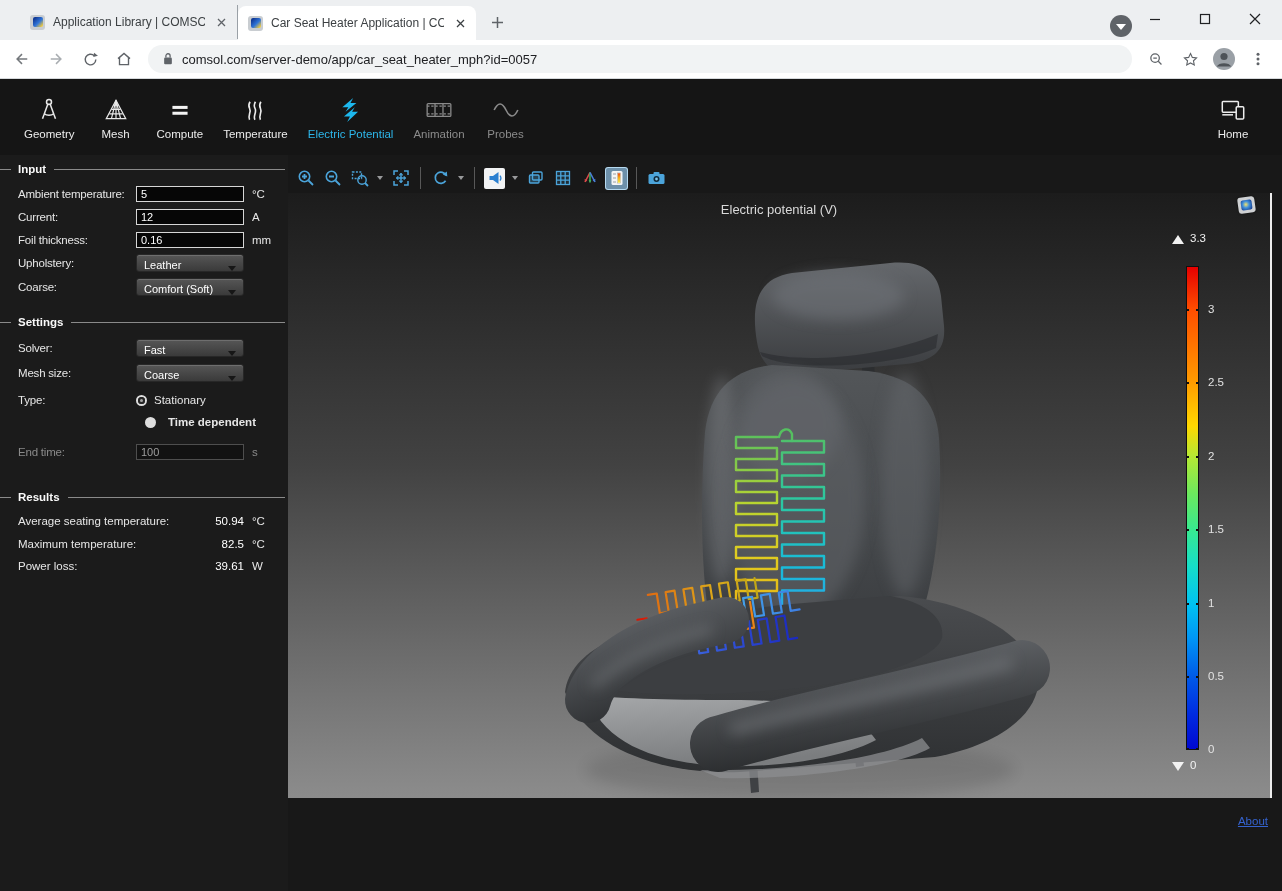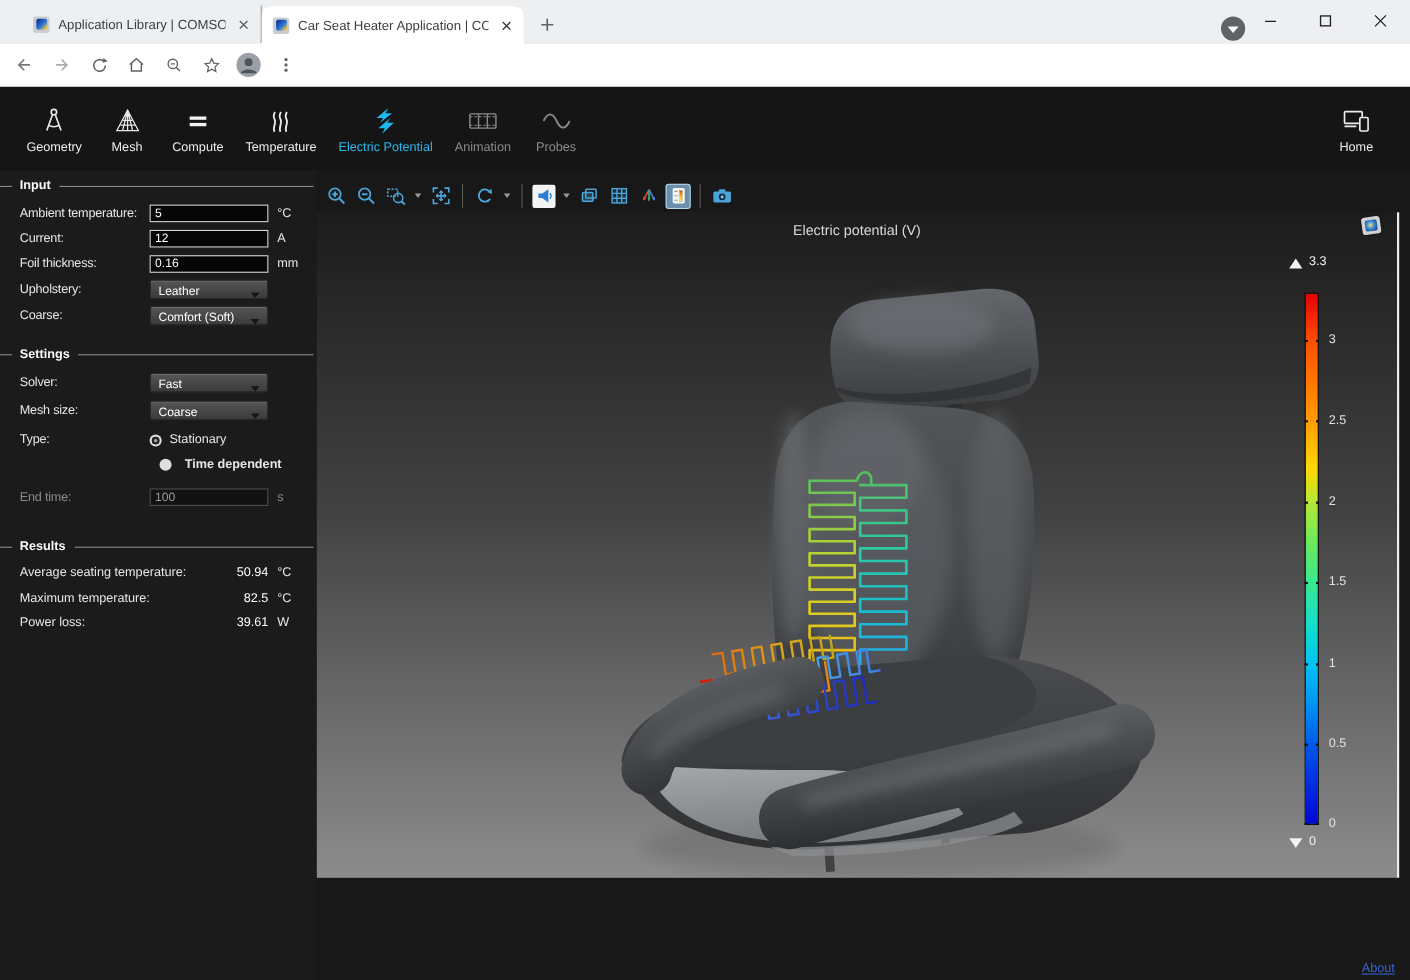--- a/index.html
+++ b/index.html
@@ -88,21 +88,21 @@
   .cb-bar { position:absolute; left:898px; top:73px; width:13px; height:484px; border:1px solid #101010;
     background:linear-gradient(#e60000 0%, #ff4f00 9%, #ff9c00 24%, #ffd800 33%, #b8e832 39%, #6ce95e 47%,
                #3be98c 54%, #16dfc8 62%, #00c2f2 70%, #0096f5 77%, #005ae8 85%, #002ae0 93%, #0008d0 100%); }
   .cb-notch { position:absolute; left:898px; width:13px; height:2px;
     background:linear-gradient(to right, #101010 0 3px, transparent 3px 10px, #101010 10px 13px); }
   .cb-lab { position:absolute; left:920px; width:34px; font-size:11.5px; color:#e2e2e2; }
   .cb-max, .cb-min { position:absolute; left:884px; display:flex; align-items:flex-end; gap:6px; color:#f2f2f2; font-size:11.5px; }
   .tri-up { width:0; height:0; border-left:6px solid transparent; border-right:6px solid transparent; border-bottom:9px solid #f2f2f2; }
   .tri-down { width:0; height:0; border-left:6px solid transparent; border-right:6px solid transparent; border-top:9px solid #f2f2f2; }
 
-  .about-link { position:absolute; right:14px; top:720px; color:#3563cf; font-size:11.5px; }
+  .about-link { position:absolute; right:14px; top:660px; color:#3563cf; font-size:11.5px; }
 </style>
 </head>
 <body>
 
 <div class="chrome">
   <div class="tabstrip">
     <div class="tab inactive">
       <span class="favicon">
           <i></i>
         </span>
@@ -166,20 +166,27 @@
       <svg width="17" height="17" viewBox="0 0 24 24">
           <path d="M19.5,12 a7.5,7.5 0 1 1 -2.2,-5.3" fill="none" stroke="#5f6368" stroke-width="2"></path>
           <polygon points="17,2.5 22.5,6.6 16,8.6" fill="#5f6368"></polygon>
         </svg>
     </span>
     <span class="nav-btn">
       <svg width="18" height="18" viewBox="0 0 24 24">
           <path d="M4,11.5 L12,4.5 L20,11.5 M6,10 V19.5 H18 V10" fill="none" stroke="#5f6368" stroke-width="1.8"></path>
         </svg>
     </span>
+    <div class="urlbar">
+      <svg width="12" height="14" viewBox="0 0 16 20">
+          <rect x="2.5" y="8" width="11" height="9.5" rx="1.5" fill="#5f6368"></rect>
+          <path d="M5,8 V5.5 a3,3 0 0 1 6,0 V8" fill="none" stroke="#5f6368" stroke-width="1.8"></path>
+        </svg>
+      <span class="url-text">comsol.com/server-demo/app/car_seat_heater_mph?id=0057</span>
+    </div>
     <span class="nav-btn">
       <svg width="17" height="17" viewBox="0 0 24 24">
           <circle cx="10" cy="10" r="6" fill="none" stroke="#5f6368" stroke-width="1.8"></circle>
           <path d="M7.5,10 H12.5 M14.5,14.5 L19,19" stroke="#5f6368" stroke-width="1.8"></path>
         </svg>
     </span>
     <span class="nav-btn">
       <svg width="17" height="17" viewBox="0 0 24 24">
           <path d="M12,3.5 L14.6,9 L20.5,9.7 L16.2,13.8 L17.3,19.7 L12,16.8 L6.7,19.7 L7.8,13.8 L3.5,9.7 L9.4,9 Z" fill="none" stroke="#5f6368" stroke-width="1.6"></path>
         </svg>

